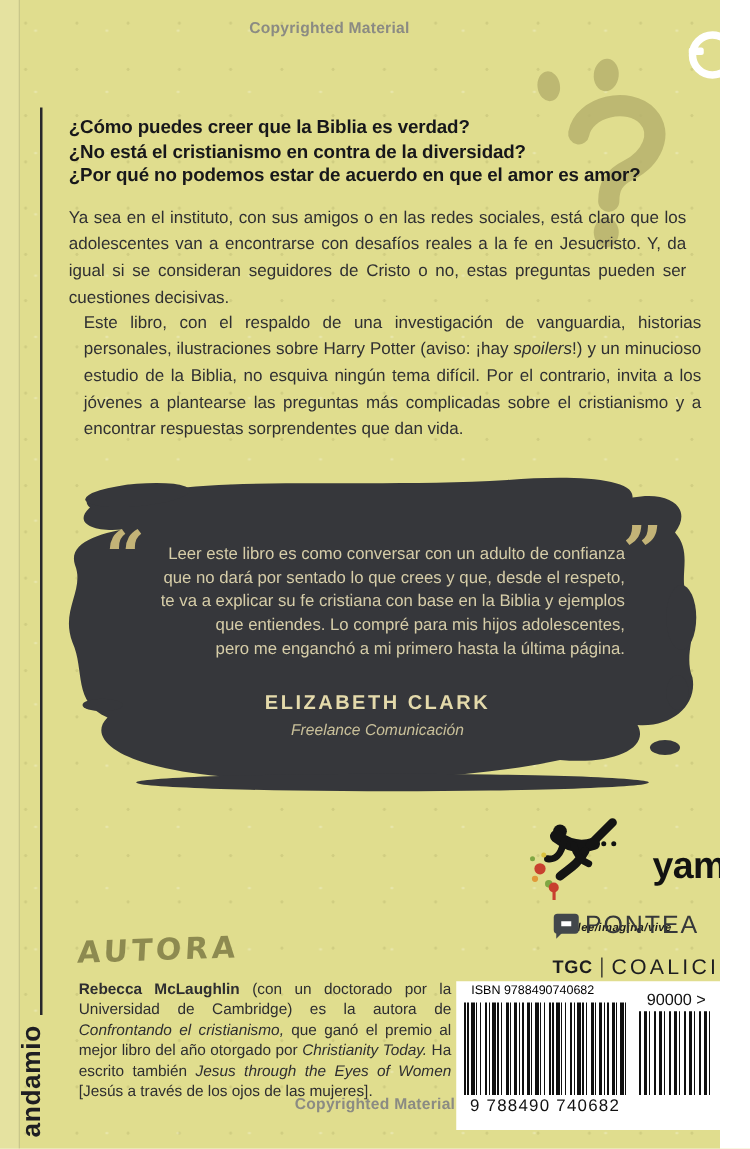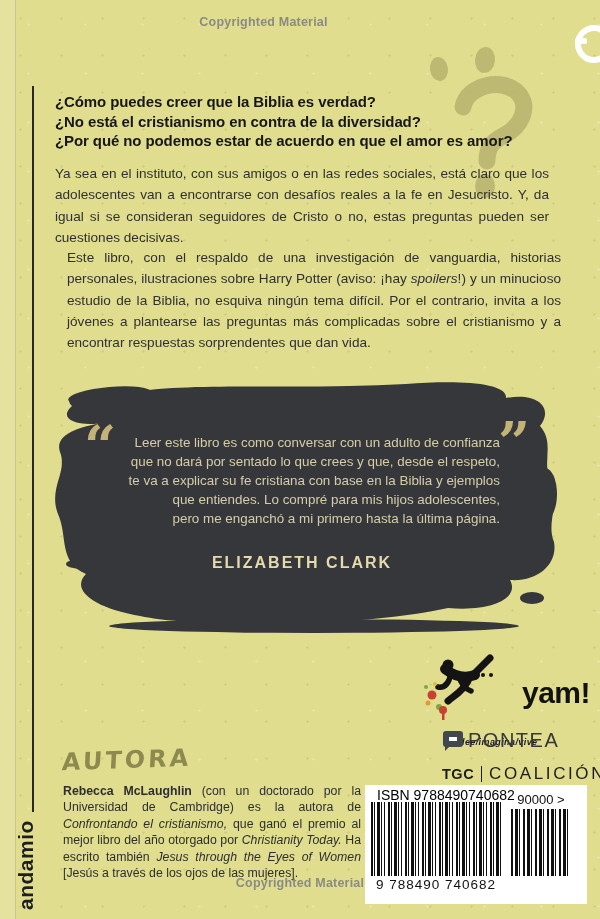--- a/index.html
+++ b/index.html
@@ -1,24 +1,25 @@
 <!DOCTYPE html>
 <html><head>
 <meta charset="utf-8">
 <style>
   html,body{margin:0;padding:0;}
   .page{
-    position:relative; width:600px; height:919px; overflow:hidden;
+    position:relative; width:544px; height:919px; overflow:hidden;
     background-color:#e0dd8e;
     background-image:
       radial-gradient(rgba(160,156,90,.25) 1px, transparent 1.5px),
       radial-gradient(rgba(255,255,255,.25) 1px, transparent 1.5px);
     background-size:41px 37px, 57px 49px;
     font-family:"Liberation Sans", sans-serif;
     color:#2f2f2f;
+    padding-left:32px;
   }
   .page-edge{position:absolute;left:0;top:0;width:15px;height:919px;background:rgba(255,255,255,.16);border-right:1px solid rgba(120,118,70,.25);}
   .watermark{position:absolute;font-size:12.5px;font-weight:bold;color:#8b8b83;letter-spacing:.2px;}
   .watermark.top{left:0;width:527px;top:15px;text-align:center;}
   .watermark.bottom{left:0;width:600px;top:876px;text-align:center;}
   .corner-glyph{position:absolute;right:-13px;top:25px;width:26px;height:26px;border:6px solid #fff;border-radius:50%;}
   .corner-glyph::after{content:"";position:absolute;left:-6px;top:7px;width:12px;height:6px;background:#fff;border-radius:2px;}
   .spine-line{position:absolute;left:32px;top:86px;width:2px;height:726px;background:#28282c;}
   .spine-name{position:absolute;left:14px;top:816px;height:94px;writing-mode:vertical-rl;transform:rotate(180deg);font-weight:bold;font-size:21px;color:#1e1e22;letter-spacing:.5px;}
   .decor-q{position:absolute;left:415px;top:45px;opacity:.8;}
@@ -43,21 +44,21 @@
   .pontea-icon::before{content:"";position:absolute;left:6px;top:6px;width:8px;height:3.5px;background:#fff;}
   .pontea-icon::after{content:"";position:absolute;left:2px;bottom:-4px;border-left:5px solid #42474b;border-bottom:5px solid transparent;}
   .pontea-name{position:absolute;left:468px;top:729px;font-size:20px;color:#36383a;letter-spacing:1.5px;}
   .tgc-row{position:absolute;left:442px;top:764px;display:flex;align-items:center;color:#1d1d1f;}
   .tgc-abbr{font-weight:bold;font-size:14.5px;letter-spacing:.5px;}
   .tgc-divider{width:1px;height:16px;background:#1d1d1f;margin:0 7px;}
   .tgc-name{font-size:17px;letter-spacing:2.6px;}
   .autora{position:absolute;left:62px;top:746px;font-family:"DejaVu Sans", sans-serif;font-weight:bold;font-size:24px;color:#8d8a50;letter-spacing:3px;transform:rotate(-2deg) skewX(-5deg);}
   .bio{position:absolute;left:63px;top:783px;width:298px;margin:0;font-size:12.3px;line-height:16.4px;text-align:justify;color:#2e2e30;}
   .barcode-panel{position:absolute;left:365px;top:785px;width:222px;height:119px;background:#fff;}
-  .isbn-label{position:absolute;left:12px;top:2px;font-size:14px;color:#000;}
+  .isbn-label{position:absolute;left:12px;top:2px;font-size:10px;color:#000;}
   .barcode-main{position:absolute;left:6px;top:17px;width:130px;height:74px;
     background-image:repeating-linear-gradient(90deg,#101010 0 2px,#fff 2px 3px,#101010 3px 4px,#fff 4px 6px,#101010 6px 9px,#fff 9px 10px,#101010 10px 11px,#fff 11px 13px,#101010 13px 14px,#fff 14px 17px);}
   .barcode-digits{position:absolute;left:0;top:92px;width:142px;text-align:center;font-size:13.5px;color:#111;letter-spacing:1px;}
   .price-code{position:absolute;left:142px;top:7px;width:68px;text-align:center;font-size:13px;color:#111;}
   .barcode-addon{position:absolute;left:146px;top:24px;width:58px;height:67px;
     background-image:repeating-linear-gradient(90deg,#101010 0 2px,#fff 2px 4px,#101010 4px 7px,#fff 7px 8px,#101010 8px 9px,#fff 9px 12px);}
 </style>
 </head>
 <body>
 
@@ -109,20 +110,21 @@
   <div class="qmark close">”</div>
 
   <div class="quote">
     <div>Leer este libro es como conversar con un adulto de confianza</div>
     <div>que no dará por sentado lo que crees y que, desde el respeto,</div>
     <div>te va a explicar su fe cristiana con base en la Biblia y ejemplos</div>
     <div>que entiendes. Lo compré para mis hijos adolescentes,</div>
     <div>pero me enganchó a mi primero hasta la última página.</div>
   </div>
   <div class="quote-author">ELIZABETH CLARK</div>
+  <div class="quote-role">Freelance Comunicación</div>
 
   <svg class="yam-figure" width="80" height="70" viewBox="0 0 80 70">
     <circle cx="30" cy="15" r="5.5" fill="#141414"></circle>
     <path d="M27 19 C 36 26 46 29 57 25" fill="none" stroke="#141414" stroke-width="10" stroke-linecap="round"></path>
     <path d="M54 26 L 72 8" fill="none" stroke="#141414" stroke-width="7" stroke-linecap="round"></path>
     <path d="M50 31 C 44 42 37 45 30 51" fill="none" stroke="#141414" stroke-width="7" stroke-linecap="round"></path>
     <path d="M33 23 C 31 34 26 38 20 37" fill="none" stroke="#141414" stroke-width="5.5" stroke-linecap="round"></path>
     <path d="M41 26 C 43 35 48 39 53 41" fill="none" stroke="#141414" stroke-width="5.5" stroke-linecap="round"></path>
     <g>
       <circle cx="14" cy="45" r="4.5" fill="#c8402f"></circle>

